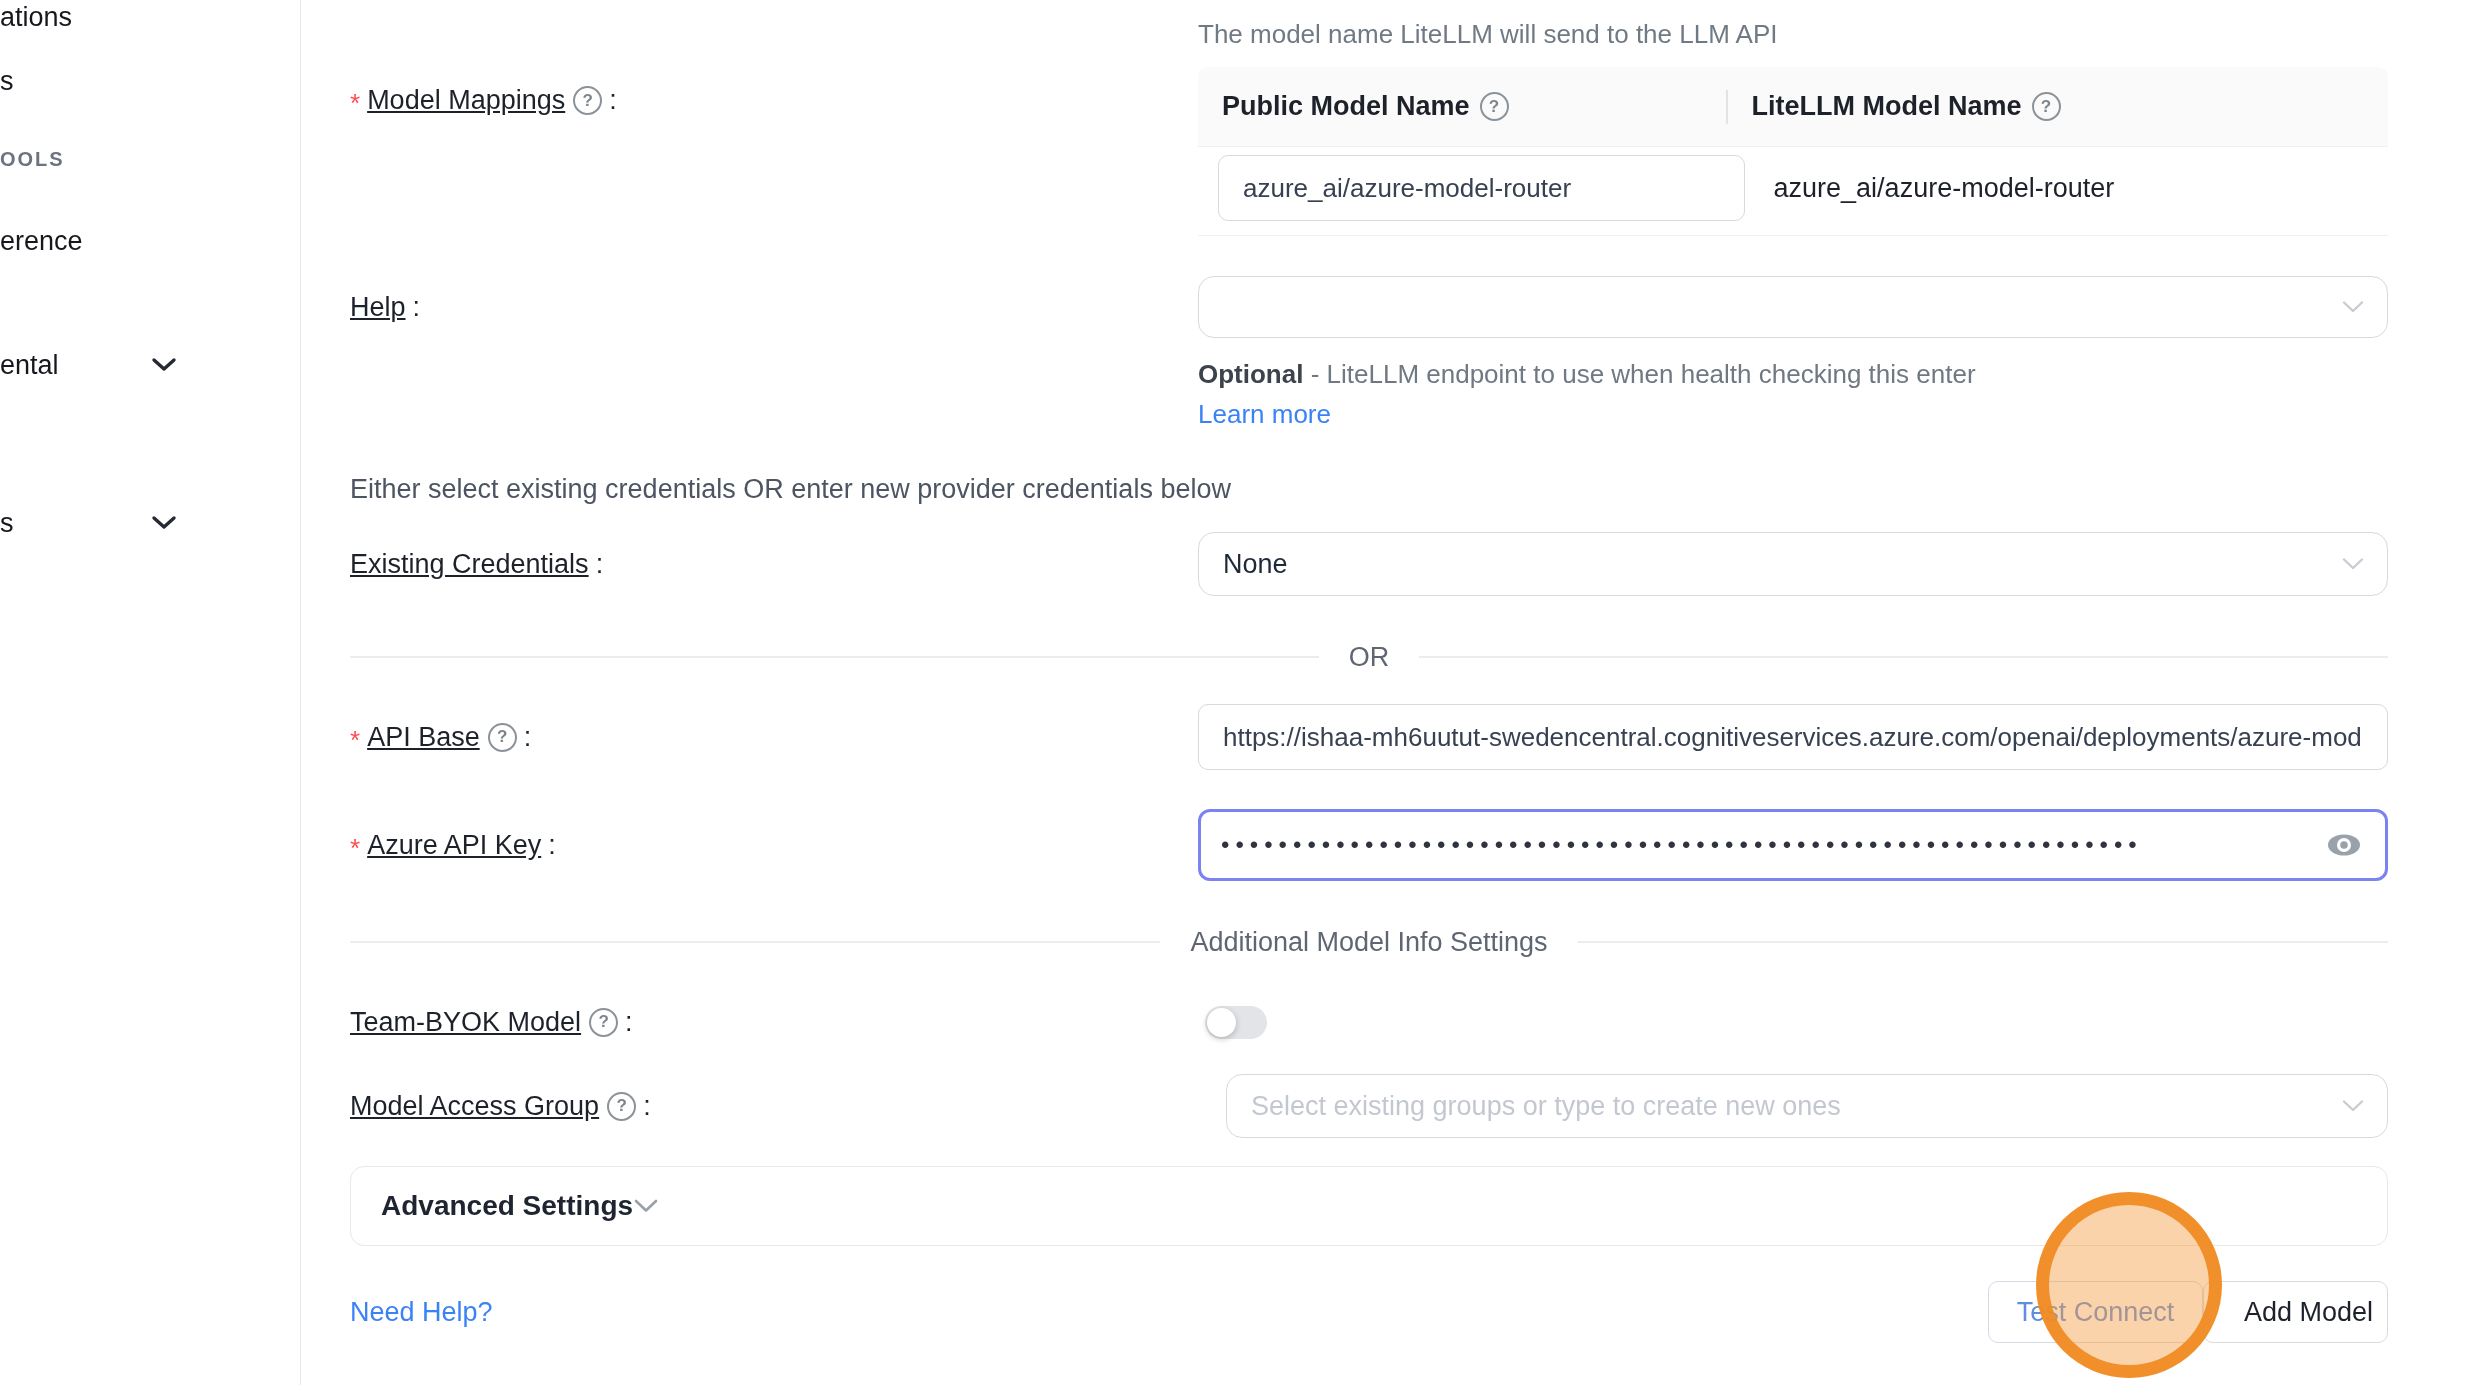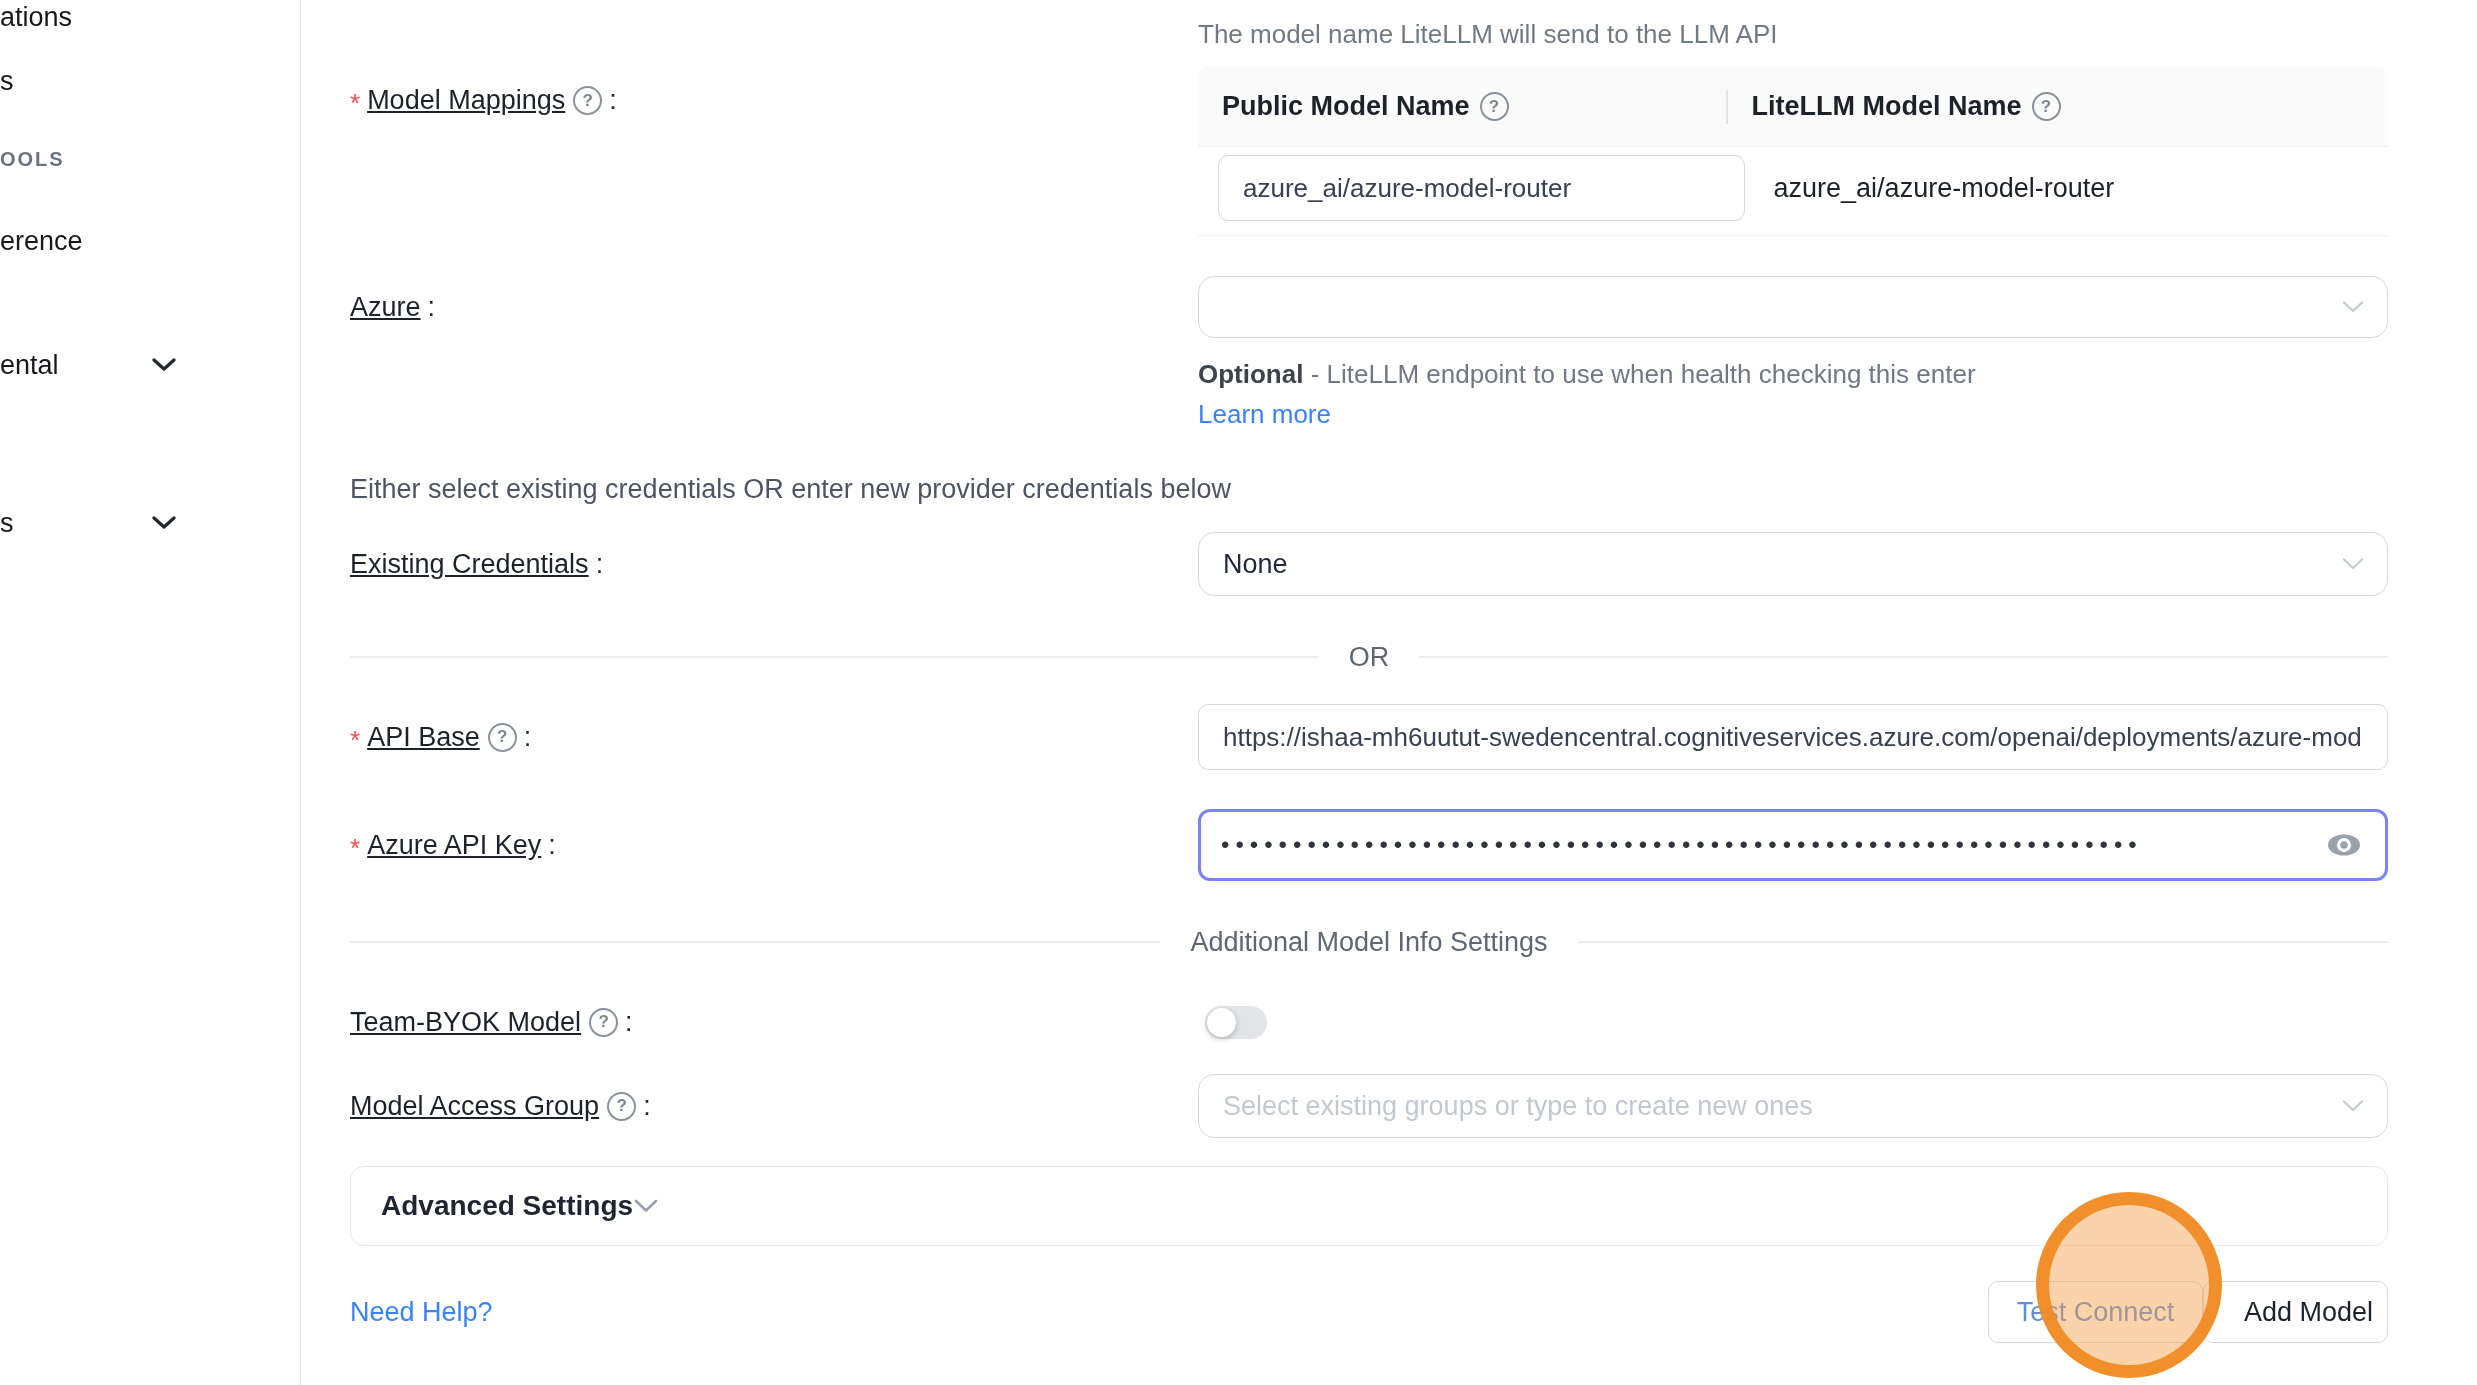--- a/index.html
+++ b/index.html
@@ -131,21 +131,21 @@
                 <input class="inp mapping-inp" value="azure_ai/azure-model-router" style="">
               </div>
               <div class="td2">azure_ai/azure-model-router</div>
             </div>
           </div>
         </div>
       </div>
 
       <div class="row" style="margin-top:40px;">
         <div class="lbl">
-          <span class="txt">Azure</span>
+          <span class="txt">Help</span>
           <span class="colon">:</span>
         </div>
         <div class="ctrl">
           <div class="select select-sm">
             <span></span>
             <span class="chev">
               <svg width="24" height="15" viewBox="0 0 24 15">
                   <path d="M3 3 L12 11.5 L21 3" stroke="#c7ccd4" stroke-width="2.4" fill="none" stroke-linecap="round" stroke-linejoin="round"></path>
                 </svg>
             </span>
@@ -226,21 +226,21 @@
           <span class="q">?</span>
           <span class="colon">:</span>
         </div>
         <div class="ctrl" style="display:flex;align-items:center;">
           <div class="switch">
             <div class="knob"></div>
           </div>
         </div>
       </div>
 
-      <div class="row" style="margin-top:34px;">
+      <div class="row" style="margin-top:34px;gap:28px;">
         <div class="lbl">
           <span class="txt">Model Access Group</span>
           <span class="q">?</span>
           <span class="colon">:</span>
         </div>
         <div class="ctrl">
           <div class="select">
             <span class="placeholder">Select existing groups or type to create new ones</span>
             <span class="chev">
               <svg width="24" height="15" viewBox="0 0 24 15">

